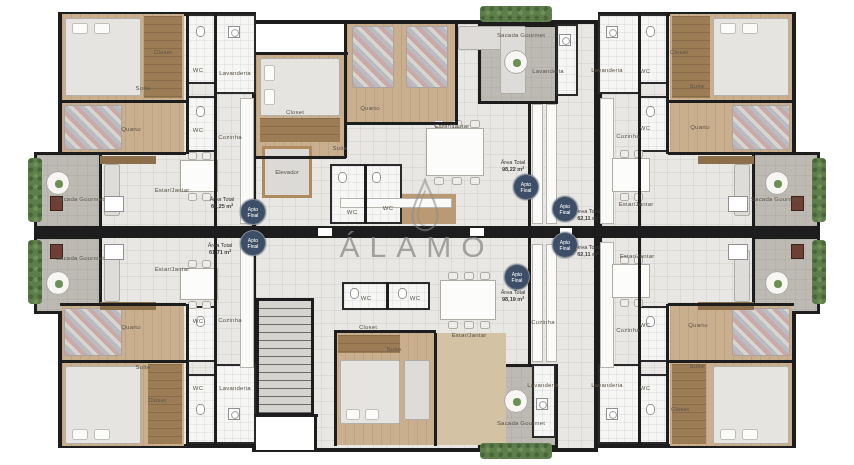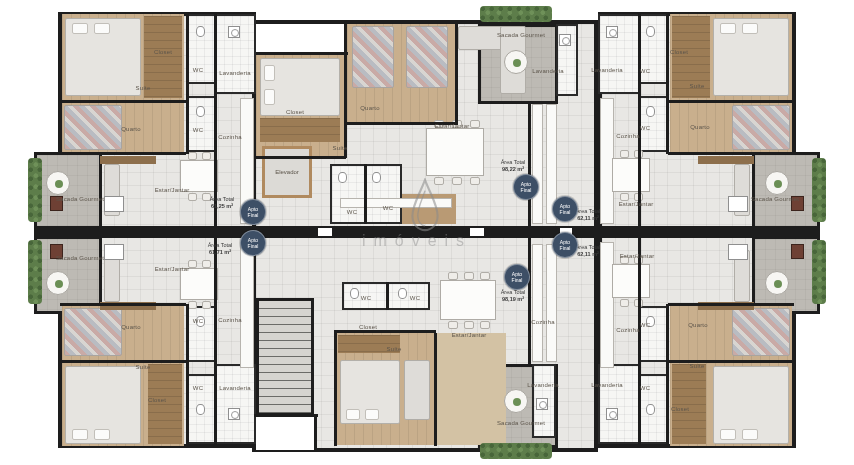--- a/index.html
+++ b/index.html
@@ -406,16 +406,16 @@
   <div class="badge" style="left:552px;top:232px;">
     <span>Apto</span>
     <span>Final</span>
   </div>
 
   <svg class="wm-leaf" style="left:404px;top:178px;" width="42" height="54" viewBox="0 0 40 60">
     <path d="M20 2 C14 18 6 30 6 42 C6 52 13 58 20 58 C27 58 34 52 34 42 C34 30 26 18 20 2 Z" fill="none" stroke="#8b8b8b" stroke-width="2.4"></path>
     <path d="M20 14 C17 24 12 32 12 42 C12 49 16 53 20 53" fill="none" stroke="#8b8b8b" stroke-width="1.6"></path>
   </svg>
   <div class="wm" style="left:307px;top:230px;width:220px;">
-    <div class="wm-sub">imóveis</div>
+    <div class="wm-brand">ÁLAMO</div>
   </div>
 
 </div>
 
 </body></html>

